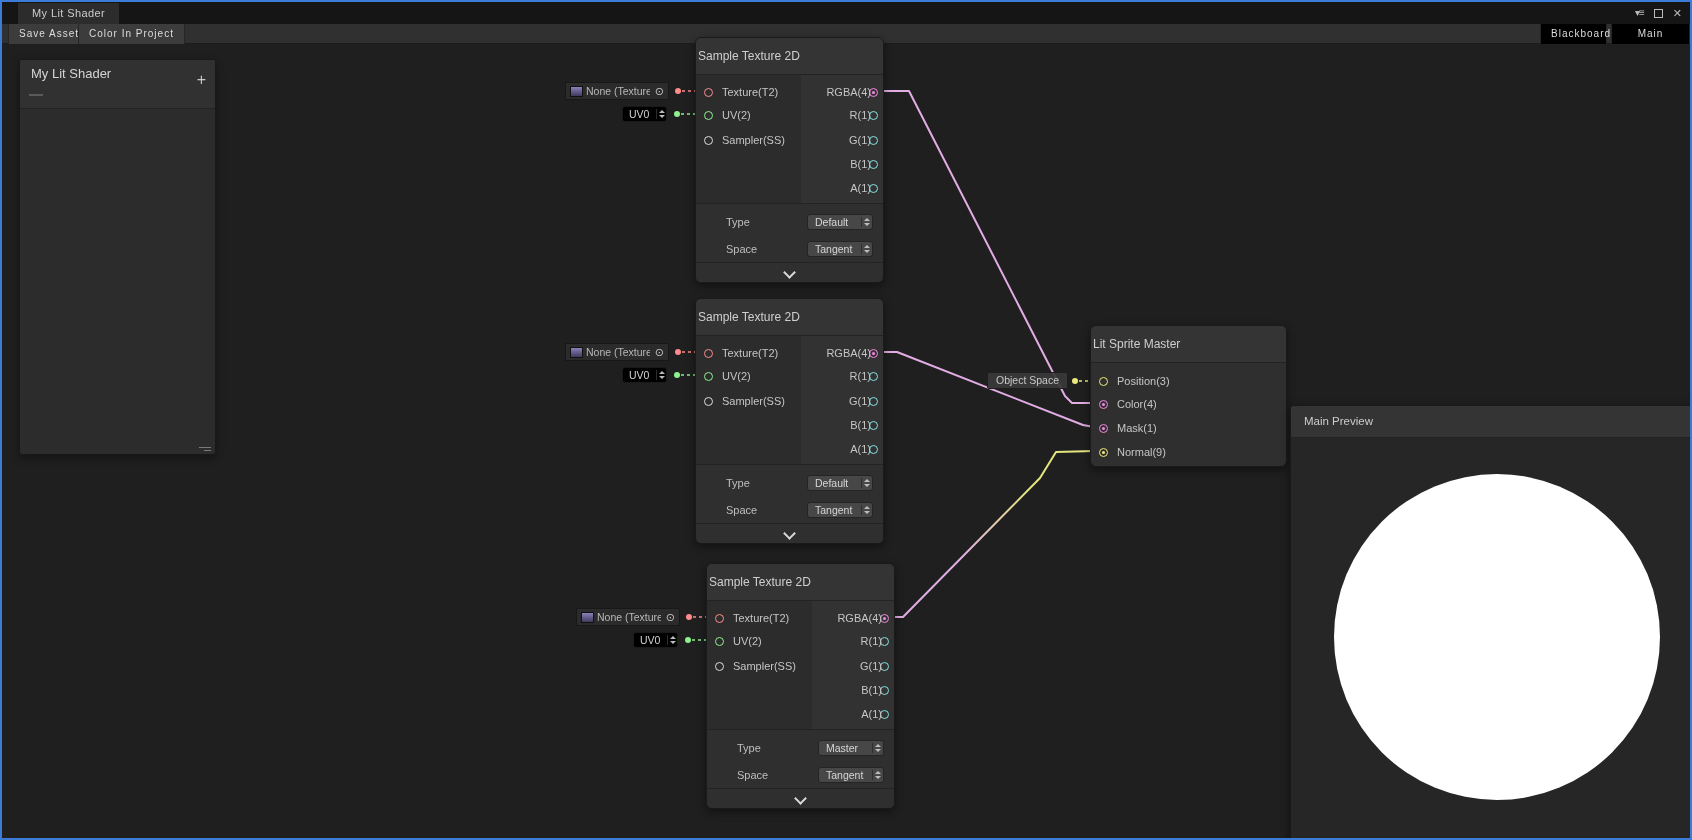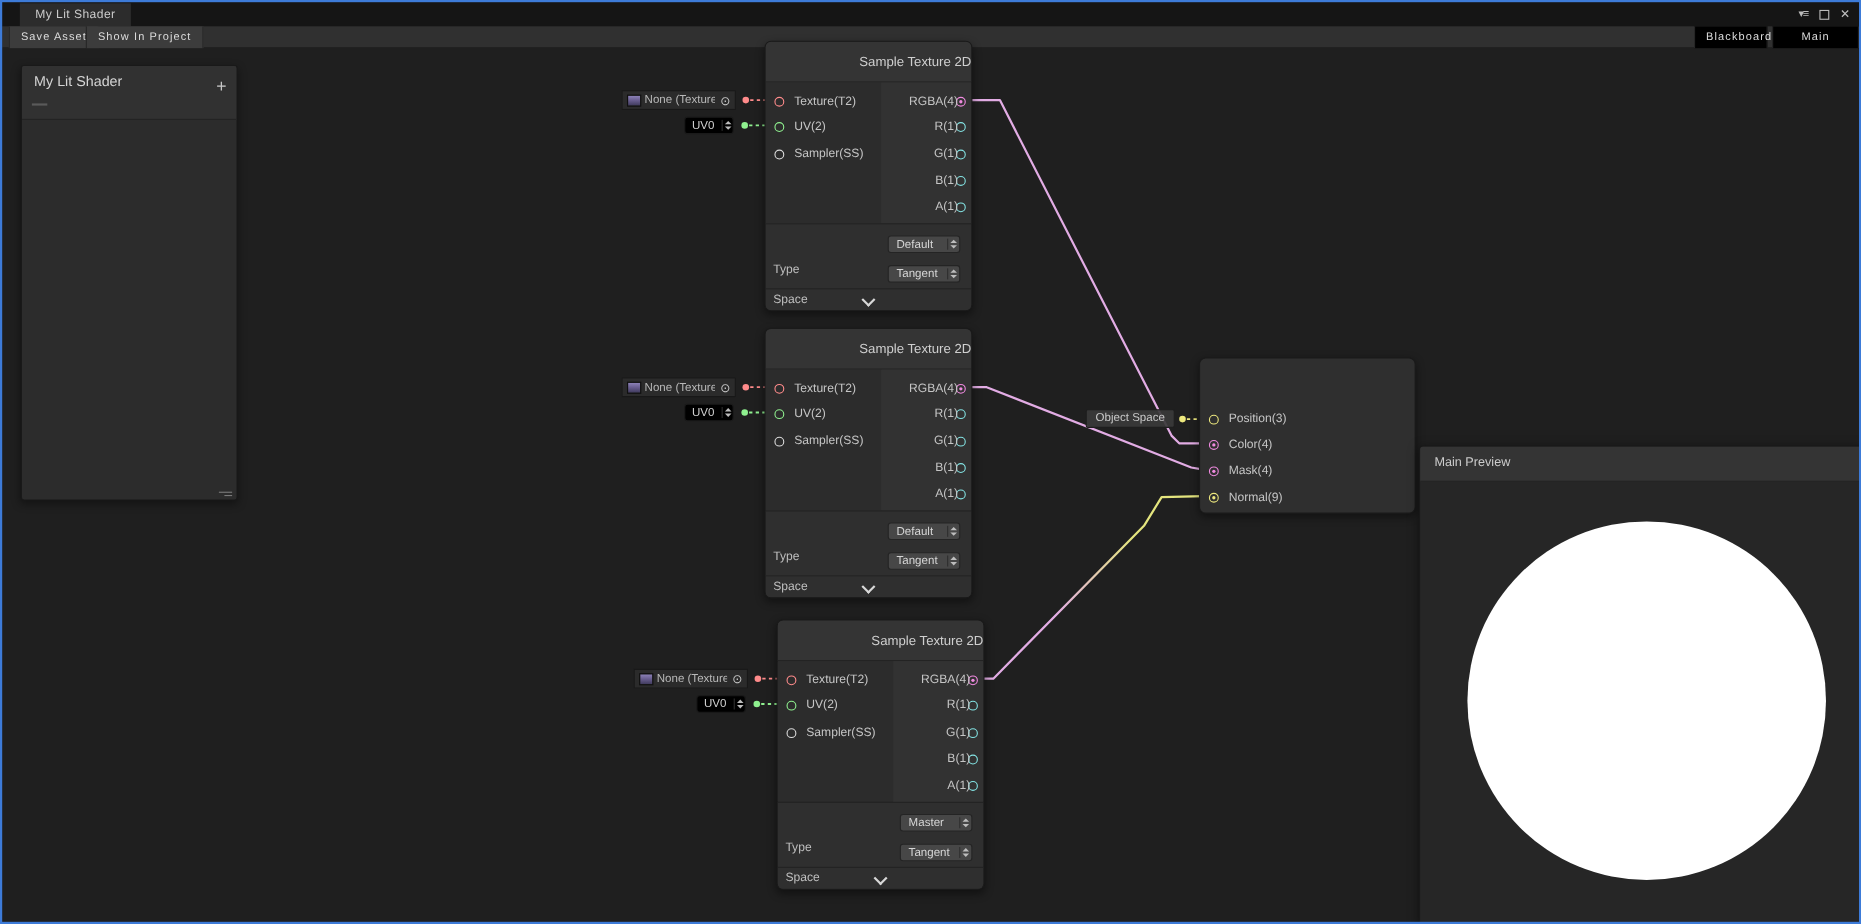--- a/index.html
+++ b/index.html
@@ -23,39 +23,39 @@
   .tbtn.dark{background:#000000;}
 
   
   .canvas{position:absolute;left:2px;top:44px;right:2px;bottom:2px;background:#1F1F1F;}
   svg.wires{position:absolute;left:-2px;top:-44px;width:1692px;height:840px;z-index:1;}
 
   
   .node{position:absolute;border-radius:6px;overflow:hidden;z-index:5;
     box-shadow:0 3px 8px rgba(0,0,0,.45);border:1px solid #1A1A1A;background:#2D2D2D;}
   .node-h{position:absolute;left:0;top:0;right:0;height:37px;background:#343434;border-bottom:1px solid #232323;
-    color:#CFCFCF;font-size:12px;line-height:36px;padding-left:2px;text-align:right;}
+    color:#CFCFCF;font-size:12px;line-height:36px;padding-left:2px;}
   .stx{width:189px;height:246px;}
   .col-l{position:absolute;left:0;top:37px;width:105px;height:128px;background:#2C2C2C;}
   .col-r{position:absolute;left:105px;top:37px;right:0;height:128px;background:#323232;}
   .ctl-area{position:absolute;left:0;top:165px;right:0;bottom:0;background:#2F2F2F;border-top:1px solid #232323;}
 
   .pcirc{position:absolute;width:9px;height:9px;border-radius:50%;border:1.5px solid currentColor;background:transparent;}
   .pin{position:absolute;left:50%;top:50%;width:3px;height:3px;margin:-1.5px 0 0 -1.5px;border-radius:50%;background:currentColor;}
   .c-tex{color:#FF8B8B;} .c-v1{color:#84E4E4;} .c-v2{color:#8FF08F;}
   .c-v3{color:#EDE87E;} .c-v4{color:#F08AE0;} .c-ss{color:#DCDCDC;}
   .plabel{position:absolute;font-size:11px;line-height:14px;color:#C5C5C5;white-space:nowrap;}
   .lin{left:26px;} .lout{right:12px;}
   .i0{top:49.5px}.i1{top:72.5px}.i2{top:97.5px}
   .li0{top:47px}.li1{top:70px}.li2{top:95px}
   .o0{top:49.5px}.o1{top:72.5px}.o2{top:97.5px}.o3{top:121.5px}.o4{top:145.5px}
   .lo0{top:47px}.lo1{top:70px}.lo2{top:95px}.lo3{top:119px}.lo4{top:143px}
   .incirc{left:7.5px;} .outcirc{left:172.5px;}
 
-  .ctl-label{position:absolute;left:7px;font-size:11px;color:#BFBFBF;line-height:14px;margin-top:23px;}
+  .ctl-label{position:absolute;left:30px;font-size:11px;color:#BFBFBF;line-height:14px;}
   .dropdown{position:absolute;left:111px;width:66px;height:16px;background:#474747;border:1px solid #242424;
     border-radius:3px;color:#D6D6D6;font-size:10.5px;line-height:14px;padding:0 14px 0 7px;overflow:hidden;white-space:nowrap;}
   .stepper{position:absolute;right:3px;top:2px;width:8px;height:10px;border-left:1px solid #2E2E2E;padding-left:2px;}
   .stepper i{display:block;width:0;height:0;border-left:3px solid transparent;border-right:3px solid transparent;}
   .stepper .up{border-bottom:3.5px solid #BDBDBD;margin:1px 0 2px 0;}
   .stepper .dn{border-top:3.5px solid #BDBDBD;}
   .chev-strip{position:absolute;left:0;top:224px;right:0;height:22px;border-top:1px solid #232323;}
   .chev{position:absolute;left:50%;top:5px;width:9px;height:9px;margin-left:-5px;
     border-right:2px solid #D8D8D8;border-bottom:2px solid #D8D8D8;transform:rotate(45deg);}
 
@@ -108,21 +108,21 @@
     </div>
     <div class="win-icons">
       <span class="wi wi-menu"><span>▾</span><span>≡</span></span>
       <span class="wi wi-max"></span>
       <span class="wi">✕</span>
     </div>
   </div>
 
   <div class="toolbar">
     <div class="tbtn" style="left:6px;">Save Asset</div>
-    <div class="tbtn" style="left:76px;">Show In Project</div>
+    <div class="tbtn" style="left:76px;">Color In Project</div>
     <div class="tbtn dark" style="left:1538px;width:67px;">Blackboard</div>
     <div class="tbtn dark" style="left:1609px;width:79px;">Main Preview</div>
   </div>
 
   <div class="canvas">
 
     <svg class="wires">
       <defs>
         <linearGradient id="gradPY" gradientUnits="userSpaceOnUse" x1="886" y1="617" x2="1094" y2="451">
           <stop offset="0" stop-color="#E2ACE4"></stop>
@@ -329,30 +329,31 @@
           <i class="up"></i>
           <i class="dn"></i>
         </span>
     </div>
 
     <div class="os-badge" style="left:985px;top:328px;">
       <span>Object Space</span>
     </div>
 
     <div class="node master" style="left:1088px;top:281px;">
+      <div class="node-h">Lit Sprite Master</div>
       <span class="pcirc incirc m0 c-v3"></span>
       <span class="plabel lin lm0">Position(3)</span>
       <span class="pcirc incirc m1 c-v4">
           <i class="pin"></i>
         </span>
       <span class="plabel lin lm1">Color(4)</span>
       <span class="pcirc incirc m2 c-v4">
           <i class="pin"></i>
         </span>
-      <span class="plabel lin lm2">Mask(4)</span>
+      <span class="plabel lin lm2">Mask(1)</span>
       <span class="pcirc incirc m3 c-v3">
           <i class="pin"></i>
         </span>
       <span class="plabel lin lm3">Normal(9)</span>
     </div>
 
     <div class="preview">
       <div class="pv-head">
         <span>Main Preview</span>
       </div>

